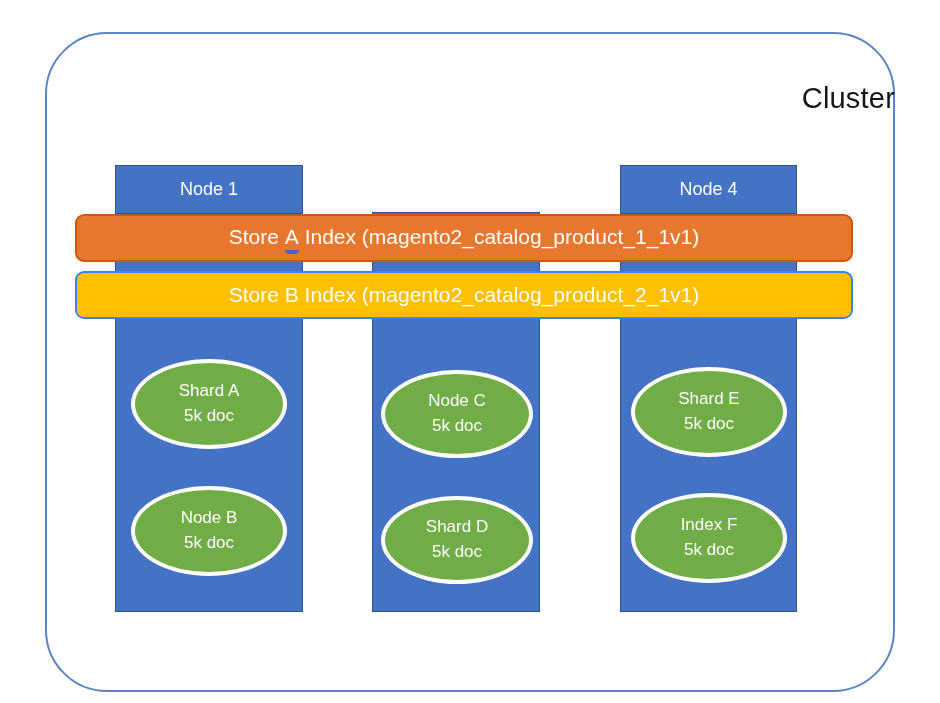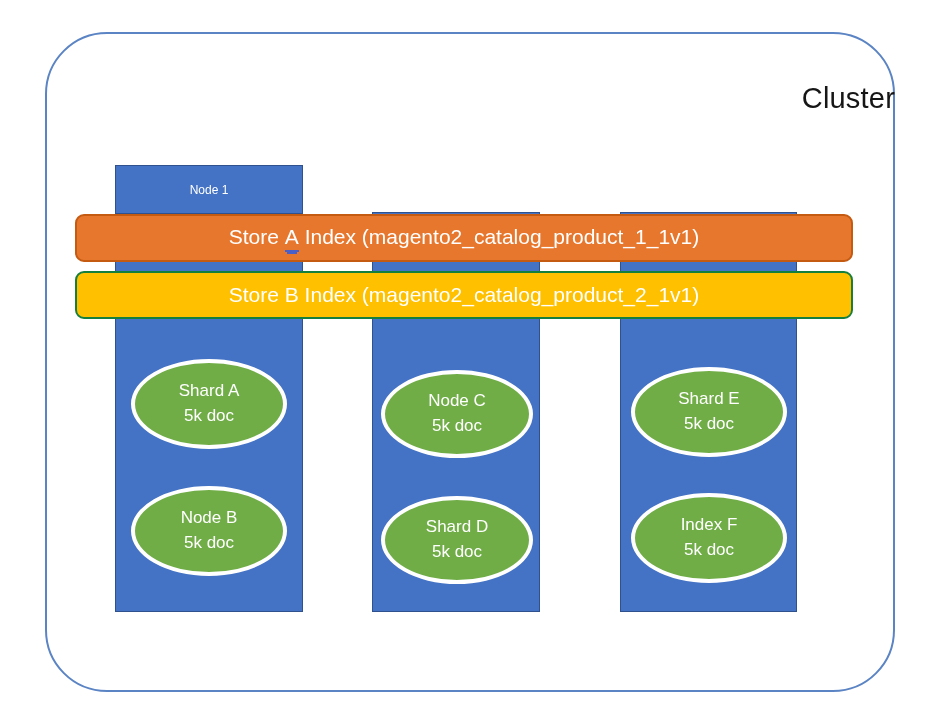--- a/index.html
+++ b/index.html
@@ -54,21 +54,21 @@
   }
   .node-header {
     position: absolute;
     background: #4472C4;
     border: 1px solid #2F528F;
     box-sizing: border-box;
     display: flex;
     align-items: center;
     justify-content: center;
     color: #ffffff;
-    font-size: 12px;
+    font-size: 18px;
   }
 
   .node1-header { left: 115px; top: 165px; width: 188px; height: 49px; }
   .node1-body   { left: 115px; top: 212px; width: 188px; height: 400px; }
 
   .node2-header { left: 372px; top: 168px; width: 168px; height: 46px; }
   .node2-body   { left: 372px; top: 212px; width: 168px; height: 400px; }
 
   .node4-header { left: 620px; top: 165px; width: 177px; height: 49px; }
   .node4-body   { left: 620px; top: 212px; width: 177px; height: 400px; }
@@ -89,21 +89,21 @@
   .band-orange {
     top: 214px;
     height: 48px;
     background: #E8772E;
     border: 2px solid #C55A11;
   }
   .band-yellow {
     top: 271px;
     height: 48px;
     background: #FFC000;
-    border: 2px solid #15803d;
+    border: 2px solid #3b82f6;
   }
 
   .band-label { white-space: nowrap; }
   
   .grammar-mark {
     position: relative;
     display: inline-block;
     border-bottom: 2px solid #4A60C8;
     box-shadow: 0 4px 0 -2px #4A60C8;
     padding-bottom: 1px;
@@ -143,20 +143,23 @@
   <div class="cluster-title">Cluster</div>
 
   <div class="node-col node1-body"></div>
   <div class="node-header node1-header">
     <span>Node 1</span>
   </div>
 
   <div class="node-col node2-body"></div>
 
   <div class="node-col node4-body"></div>
+  <div class="node-header node4-header">
+    <span>Node 4</span>
+  </div>
 
   <div class="index-band band-orange">
     <span class="band-label"><span>Store </span><span class="grammar-mark">A</span><span> Index (magento2_catalog_product_1_1v1)</span></span>
   </div>
 
   <div class="index-band band-yellow">
     <span class="band-label">Store B Index (magento2_catalog_product_2_1v1)</span>
   </div>
 
   <div class="shard shard-a">

